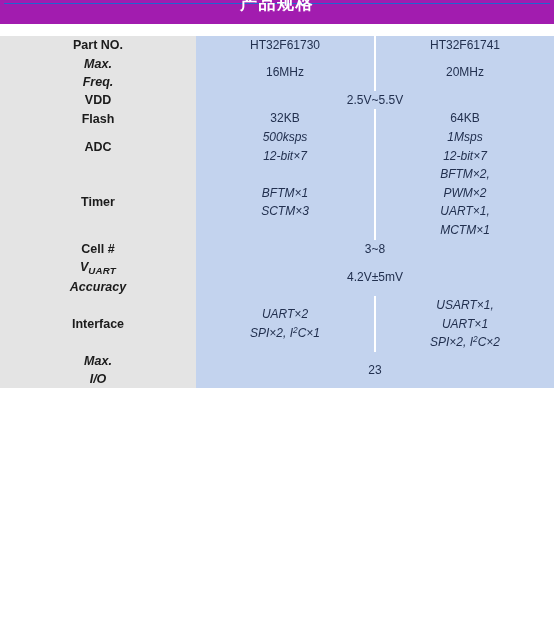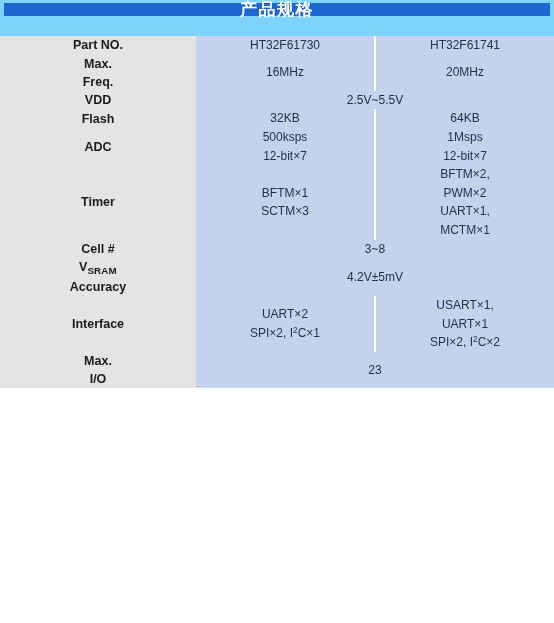--- a/index.html
+++ b/index.html
@@ -19,22 +19,22 @@
     overflow: hidden;
     box-sizing: border-box;
   }
 
   
   .banner-wrap {
     position: absolute;
     left: 0;
     top: 0;
     width: 554px;
-    height: 36px;
-    background: #7dd3fc;
+    height: 24px;
+    background: #a21caf;
     box-sizing: border-box;
     padding: 3px 4px 20px 4px;
   }
   .banner {
     width: 100%;
     height: 100%;
     background: #1f66d0;
     display: flex;
     align-items: center;
     justify-content: center;
@@ -101,21 +101,21 @@
   
   .sub {
     font-size: 0.78em;
     vertical-align: -0.28em;
     letter-spacing: 0.2px;
   }
   .sup {
     font-size: 0.7em;
     vertical-align: 0.42em;
   }
-  .line { display: block; }
+  .line { display: block; font-style: italic; }
 </style>
 </head>
 <body>
 
 <div id="spec-sheet">
 
   <div class="banner-wrap">
     <div class="banner">
       <span class="banner-title">产品规格</span>
     </div>
@@ -182,21 +182,21 @@
         </td>
       </tr>
 
       <tr>
         <td class="cell-label">Cell #</td>
         <td class="cell-val" colspan="2">3~8</td>
       </tr>
 
       <tr>
         <td class="cell-label">
-          <span class="line"><span>V</span><span class="sub">SRAM</span></span>
+          <span class="line"><span>V</span><span class="sub">UART</span></span>
           <span class="line">Accuracy</span>
         </td>
         <td class="cell-val" colspan="2">4.2V±5mV</td>
       </tr>
 
 
       <tr>
         <td class="cell-label">Interface</td>
         <td class="cell-val split-left">
           <span class="line">UART×2</span>

